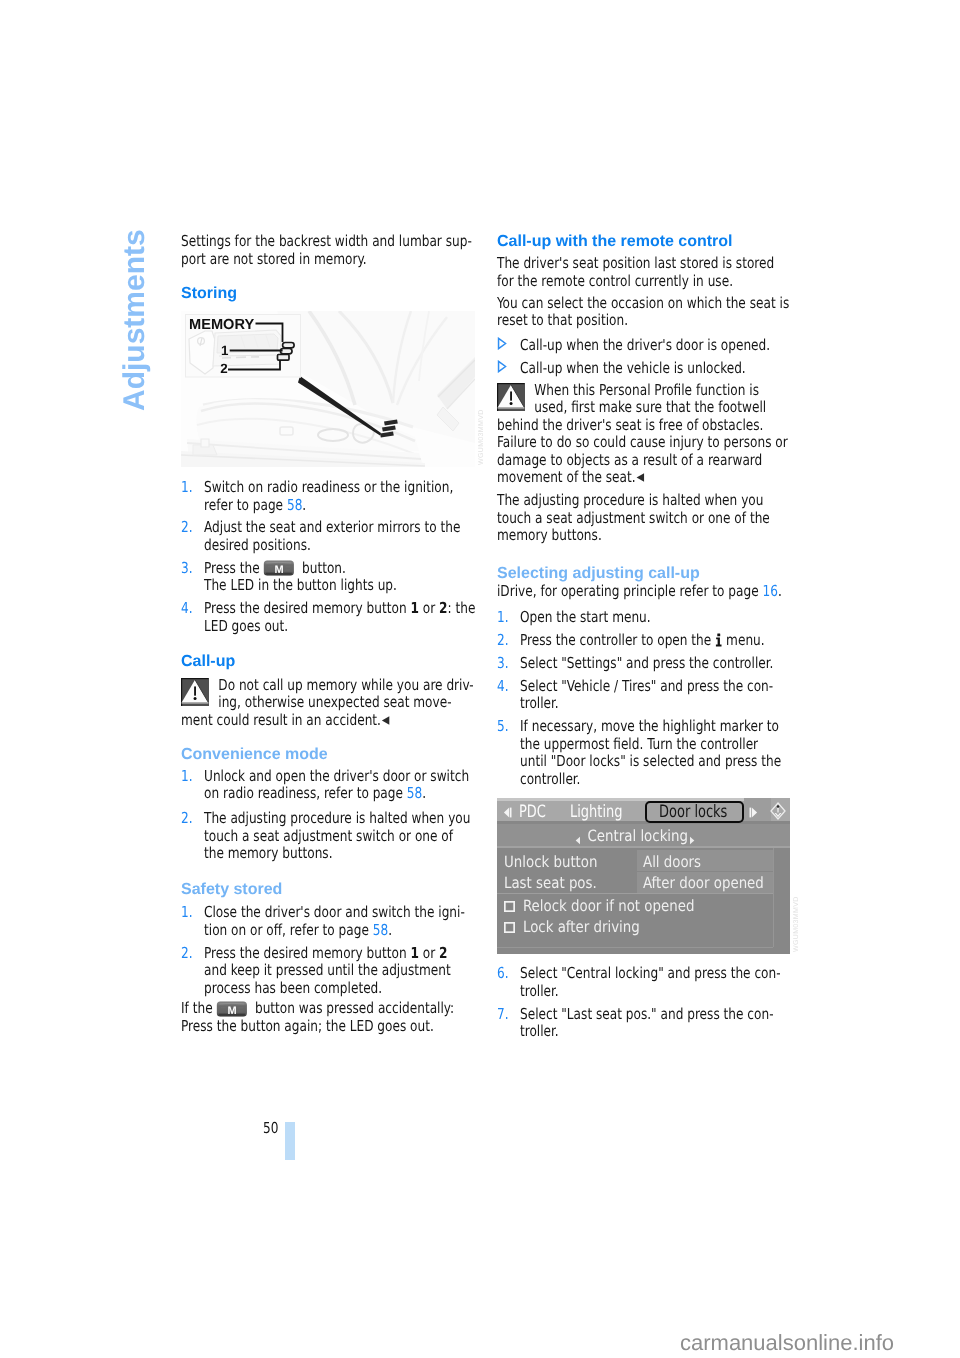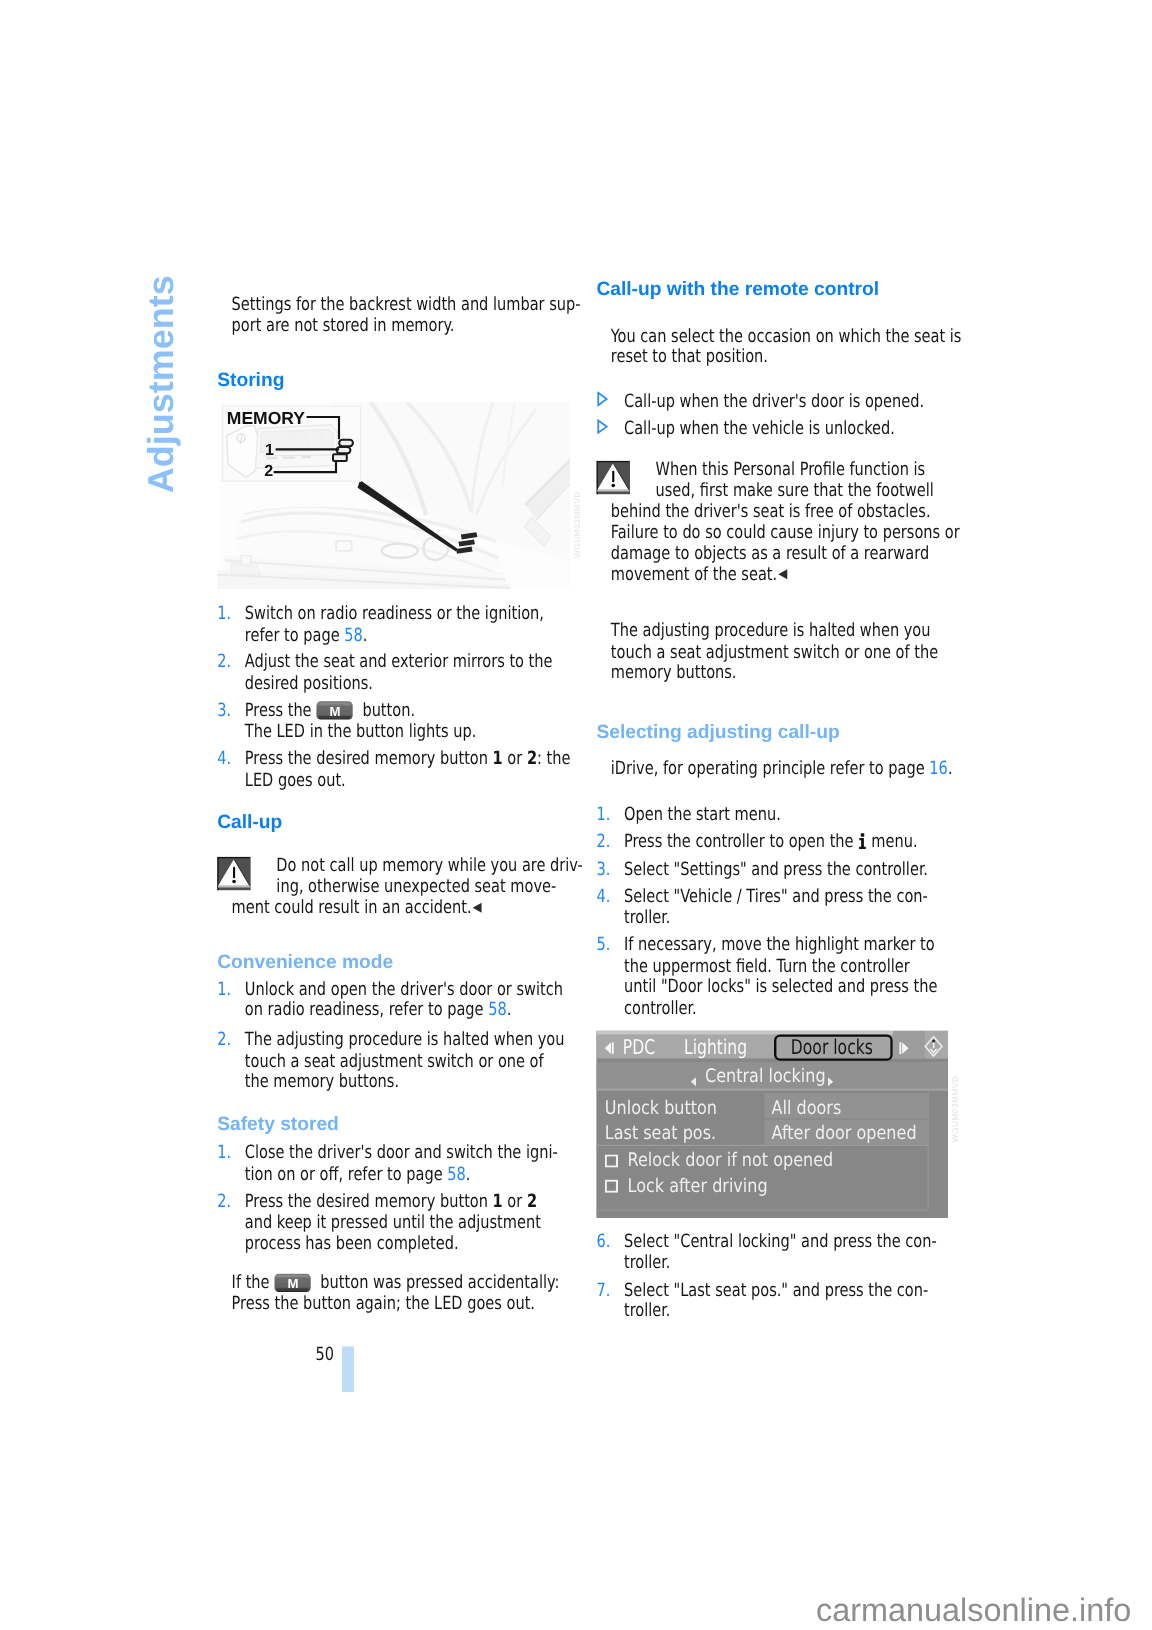--- a/index.html
+++ b/index.html
@@ -25,21 +25,21 @@
       color:#8cc0f8;
   }
 
   
   .col{position:absolute;width:310px;font-size:15.2px;line-height:17.5px;color:#161616;white-space:nowrap;}
   .ln{display:block;height:17.5px;line-height:17.5px;white-space:nowrap;
       transform:scaleX(0.888);transform-origin:0 50%;}
   .colL{left:181px;top:233px;}
   .colR{left:497px;top:233px;}
 
-  p{margin:12px;padding:0;font-size:15.2px;line-height:17.5px;color:#161616;}
+  p{margin:0;padding:0;font-size:15.2px;line-height:17.5px;color:#161616;}
   .sp{height:11.2px;}
 
   h2{margin:0;padding:0;font-family:"Liberation Sans",sans-serif;
      font-size:16px;line-height:18px;font-weight:bold;
      color:#0a80f0;letter-spacing:0px;display:block;white-space:nowrap;}
   h2.lt{color:#74b4f5;}
 
   .ref{color:#1e86f5;}
 
   
@@ -78,21 +78,21 @@
   .idsub{font-size:15.6px;line-height:15px;color:#f2f2f2;letter-spacing:0px;
          display:inline-block;transform:scaleX(0.952);}
   .idrow{font-size:15.6px;line-height:15px;color:#efefef;display:block;white-space:nowrap;
          transform:scaleX(0.952);transform-origin:0 50%;}
 
   
   .pagenum{position:absolute;font-size:15.2px;line-height:16px;color:#161616;
       font-family:"DejaVu Sans Condensed","DejaVu Sans",sans-serif;
       transform:scaleX(0.888);transform-origin:0 50%;}
   .pagemark{position:absolute;background:#bcdcf8;}
-  .watermark{position:absolute;font-family:"Liberation Sans",sans-serif;font-size:27px;
+  .watermark{position:absolute;font-family:"Liberation Sans",sans-serif;font-size:22px;
       line-height:27px;color:#8e8e8e;letter-spacing:0px;}
 </style>
 </head>
 <body>
 
 <div class="page">
 
   <div class="sectiontab" style="left:120px;top:411px;">
     <span>Adjustments</span>
   </div>
@@ -303,20 +303,24 @@
               <text x="15.8" y="12.6" font-family="Liberation Sans, sans-serif" font-size="11" font-weight="bold" fill="#fdfdfd" text-anchor="middle">M</text>
             </svg></span> button was pressed accidentally:</span>
         <span class="ln">Press the button again; the LED goes out.</span>
       </p>
   </div>
 
   <div class="col colR">
 
     <h2>Call-up with the remote control</h2>
     <div class="sp" style="height:4px"></div>
+    <p>
+        <span class="ln">The driver's seat position last stored is stored</span>
+        <span class="ln">for the remote control currently in use.</span>
+      </p>
     <div class="sp" style="height:4.8px"></div>
     <p>
         <span class="ln">You can select the occasion on which the seat is</span>
         <span class="ln">reset to that position.</span>
       </p>
     <div class="sp" style="height:7.5px"></div>
 
     <ul class="tri">
       <li>
         <span class="tribul"><svg width="10" height="13" viewBox="0 0 10 13">

